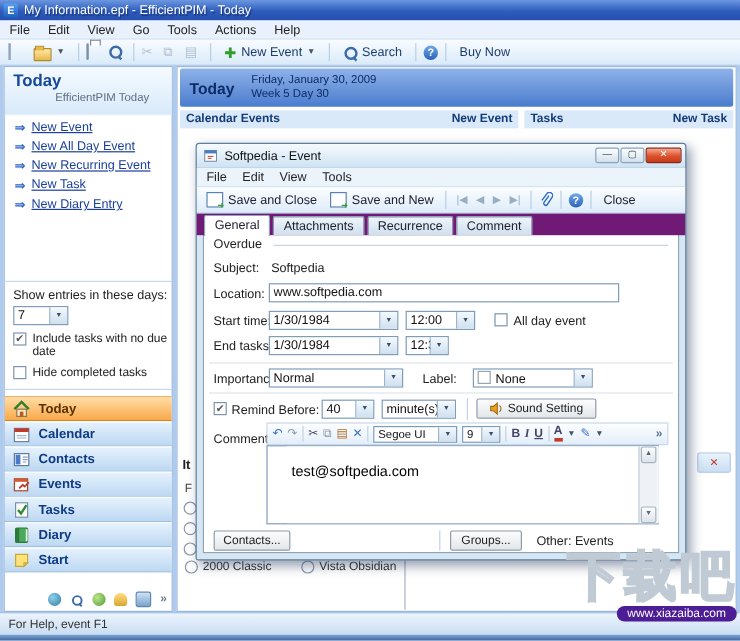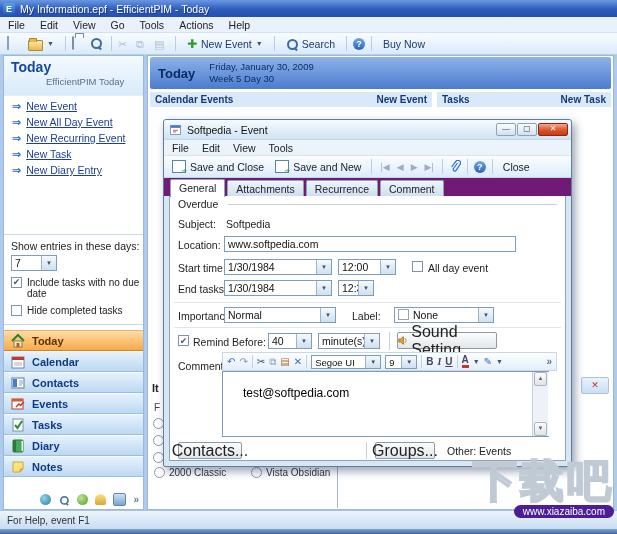--- a/index.html
+++ b/index.html
@@ -75,21 +75,21 @@
   .sav::after{content:"➜";position:absolute;right:-2px;bottom:-3px;font-size:7px;color:#2f9e2f;}
   .nv{color:#9aaec2;font-size:9px;padding:0 2px;}
   .dlg-tabs{display:flex;align-items:flex-end;height:18px;padding-left:6px;background:#701a75;position:relative;z-index:3;}
   .tab{padding:2px 8px 1px;font-size:10.5px;color:#223;background:linear-gradient(#eef5fb,#cfdfec);border:1px solid #8ea4b8;border-bottom:none;border-radius:2px 2px 0 0;margin-right:2px;cursor:pointer;}
   .tab.active{background:#fff;padding-bottom:3px;margin-bottom:-1px;}
   .dlg-panel{position:absolute;left:5px;right:5px;top:73px;bottom:5px;background:#fff;border:1px solid #8ea4b8;box-sizing:border-box;font-size:10.5px;color:#222;}
   .flabel{position:absolute;left:8px;}
   .fval{position:absolute;}
   .txt{position:absolute;box-sizing:border-box;border:1px solid #7f9db9;font-family:inherit;font-size:10.5px;padding:1px 3px;color:#111;background:#fff;}
   .pline{position:absolute;left:4px;right:4px;height:1px;background:#dfe5ea;}
-  .btn{box-sizing:border-box;border:1px solid #8c9aa8;border-radius:2px;background:linear-gradient(#fdfdfd,#e2e6ea);font-size:16px;color:#222;display:flex;align-items:center;justify-content:center;gap:4px;cursor:pointer;}
+  .btn{box-sizing:border-box;border:1px solid #8c9aa8;border-radius:2px;background:linear-gradient(#fdfdfd,#e2e6ea);font-size:10px;color:#222;display:flex;align-items:center;justify-content:center;gap:4px;cursor:pointer;}
   .swatch{display:inline-block;width:9px;height:9px;border:1px solid #98a4b0;background:#fff;margin-right:4px;vertical-align:-1px;}
   .ctb{position:absolute;left:52px;right:8px;height:19px;box-sizing:border-box;background:linear-gradient(#fdfeff,#e3eefa);border:1px solid #c6d8ea;display:flex;align-items:center;gap:4px;padding:0 4px;font-size:10px;color:#446;}
   .ctb .fmt{font-weight:bold;cursor:pointer;}
   .ctb .g{color:#8a9cae;}
   .csep{width:1px;height:13px;background:#c2d2e2;}
   .ctext{position:absolute;left:52px;top:177px;width:327px;height:66px;border:1px solid #7f9db9;box-sizing:border-box;}
   .ctext textarea{position:absolute;left:16px;top:0;width:310px;height:64px;border:none;resize:none;font-family:inherit;font-size:12px;padding:14px 4px;box-sizing:border-box;outline:none;}
   .vsb{position:absolute;right:0;top:0;bottom:0;width:15px;background:#eef2f6;border-left:1px solid #c4d0dc;}
   .vsb .sa{position:absolute;left:1px;right:1px;height:12px;background:linear-gradient(#fdfdfd,#dde3e9);border:1px solid #a8b4c0;border-radius:2px;font-size:6px;text-align:center;line-height:11px;color:#567;}
   
@@ -243,21 +243,21 @@
             <rect x="3" y="2" width="3" height="12" fill="#2c7a3a"></rect>
             <rect x="11.5" y="3" width="1.5" height="10" fill="#e8f2e8"></rect>
           </svg>
         <span>Diary</span>
       </div>
       <div class="nav-item">
         <svg class="nico" viewBox="0 0 16 16">
             <path d="M3 3h10v7l-3 3H3z" fill="#ffe27a" stroke="#c9a93a"></path>
             <path d="M13 10l-3 3v-3z" fill="#e8c84f" stroke="#c9a93a"></path>
           </svg>
-        <span>Notes</span>
+        <span>Start</span>
       </div>
     </div>
     <div class="sb-foot">
       <span class="mini" style="background:radial-gradient(circle at 35% 35%,#8fd0e8,#2e7da8);border-radius:50%;"></span>
       <span class="i-mag" style="transform:scale(.8);"></span>
       <span class="mini" style="background:radial-gradient(circle at 35% 35%,#bfe58a,#4f9a36);border-radius:50%;"></span>
       <span class="mini" style="background:linear-gradient(#ffe08a,#d9a62e);border-radius:50% 50% 2px 2px;"></span>
       <span class="mini" style="background:linear-gradient(#cfe2f4,#7ba3cc);border:1px solid #5f87b0;"></span>
       <span style="color:#6a7c90;font-weight:bold;font-size:10px;">»</span>
     </div>

